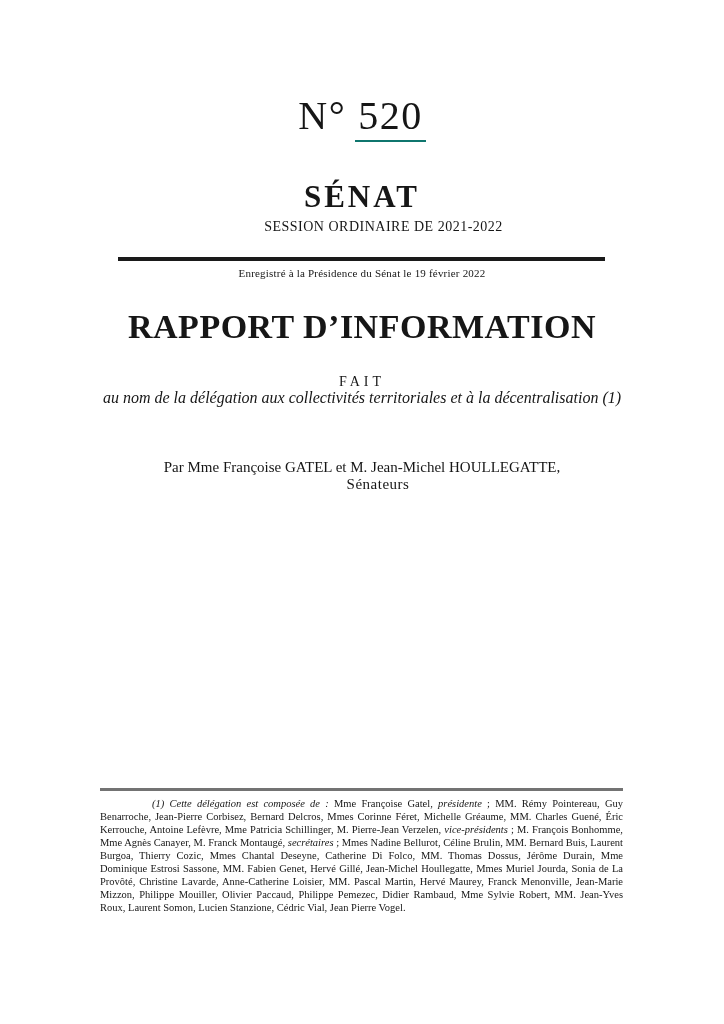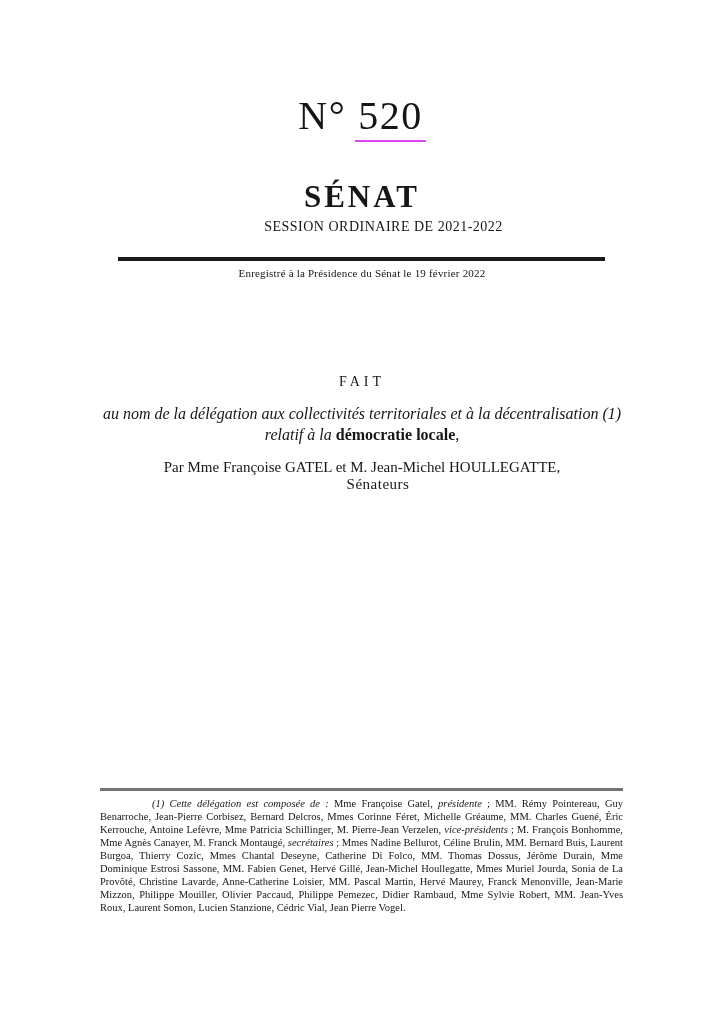--- a/index.html
+++ b/index.html
@@ -11,39 +11,39 @@
     overflow: hidden;
     position: relative;
   }
   .page { position: relative; width: 724px; height: 1024px; background: #ffffff; }
   .centered { position: absolute; left: 0; right: 0; text-align: center; }
 
   .doc-number { top: 96px; font-size: 40px; line-height: 1; letter-spacing: 1.5px; }
   .doc-number .num {
     margin-left: 9px;
     display: inline-block;
-    border-bottom: 2px solid #d946ef;
+    border-bottom: 2px solid #0f766e;
     padding: 0 3px 4px 3px;
   }
 
   .institution { top: 181px; font-size: 31px; line-height: 1; font-weight: bold; letter-spacing: 3px; }
   .session     { top: 219px; font-size: 14px; line-height: 1.2; letter-spacing: 0.5px; padding-left: 43px; }
 
   .double-rule {
     position: absolute; top: 257px; left: 118px; width: 487px; height: 2px;
     border-top: 2px solid #1a1a1a; border-bottom: 2px solid #1a1a1a;
   }
 
   .registration { top: 266px; font-size: 11px; line-height: 1.3; letter-spacing: 0.2px; }
 
   .report-title { top: 310px; font-size: 34px; line-height: 1; font-weight: bold; letter-spacing: 0.5px; }
 
   .fait-label { top: 374px; font-size: 14px; line-height: 1.1; letter-spacing: 4px; }
 
-  .mandate { top: 403px; font-size: 16px; line-height: 21px; font-style: italic; padding: 0 95px; }
+  .mandate { top: 387px; font-size: 16px; line-height: 21px; font-style: italic; padding: 0 95px; }
   .mandate .subject { font-weight: bold; font-style: normal; }
   .mandate .suffix { font-style: normal; }
 
   .authors { top: 458px; font-size: 15px; line-height: 1.2; }
   .authors-role { top: 475px; font-size: 15px; line-height: 1.2; letter-spacing: 0.5px; margin-left: 32px; }
 
   .footnote {
     position: absolute; top: 788px; left: 100px; width: 523px;
     border-top: 3px solid #737373;
     padding-top: 6px;
@@ -64,26 +64,26 @@
   </div>
 
   <div class="centered institution">SÉNAT</div>
 
   <div class="centered session">SESSION ORDINAIRE DE 2021-2022</div>
 
   <div class="double-rule"></div>
 
   <div class="centered registration">Enregistré à la Présidence du Sénat le 19 février 2022</div>
 
+  <div class="centered report-title">RAPPORT D’INFORMATION</div>
 
   <div class="centered fait-label">FAIT</div>
 
   <div class="centered mandate">
     <div>au nom de la délégation aux collectivités territoriales et à la décentralisation (1)</div>
-    <div><span>relatif à la </span><span class="subject">démocratie locale</span><span class="suffix">,</span></div>
   </div>
 
   <div class="centered authors">Par Mme Françoise GATEL et M. Jean-Michel HOULLEGATTE,</div>
 
   <div class="centered authors-role">Sénateurs</div>
 
   <p class="footnote"><span class="it">(1) Cette délégation est composée de : </span><span class="rm">Mme Françoise Gatel, </span><span class="it">présidente</span><span class="rm"> ; MM. Rémy Pointereau, Guy Benarroche, Jean-Pierre Corbisez, Bernard Delcros, Mmes Corinne Féret, Michelle Gréaume, MM. Charles Guené, Éric Kerrouche, Antoine Lefèvre, Mme Patricia Schillinger, M. Pierre-Jean Verzelen, </span><span class="it">vice-présidents</span><span class="rm"> ; M. François Bonhomme, Mme Agnès Canayer, M. Franck Montaugé, </span><span class="it">secrétaires</span><span class="rm"> ; Mmes Nadine Bellurot, Céline Brulin, MM. Bernard Buis, Laurent Burgoa, Thierry Cozic, Mmes Chantal Deseyne, Catherine Di Folco, MM. Thomas Dossus, Jérôme Durain, Mme Dominique Estrosi Sassone, MM. Fabien Genet, Hervé Gillé, Jean-Michel Houllegatte, Mmes Muriel Jourda, Sonia de La Provôté, Christine Lavarde, Anne-Catherine Loisier, MM. Pascal Martin, Hervé Maurey, Franck Menonville, Jean-Marie Mizzon, Philippe Mouiller, Olivier Paccaud, Philippe Pemezec, Didier Rambaud, Mme Sylvie Robert, MM. Jean-Yves Roux, Laurent Somon, Lucien Stanzione, Cédric Vial, Jean Pierre Vogel.</span></p>
 
 </div>
 

